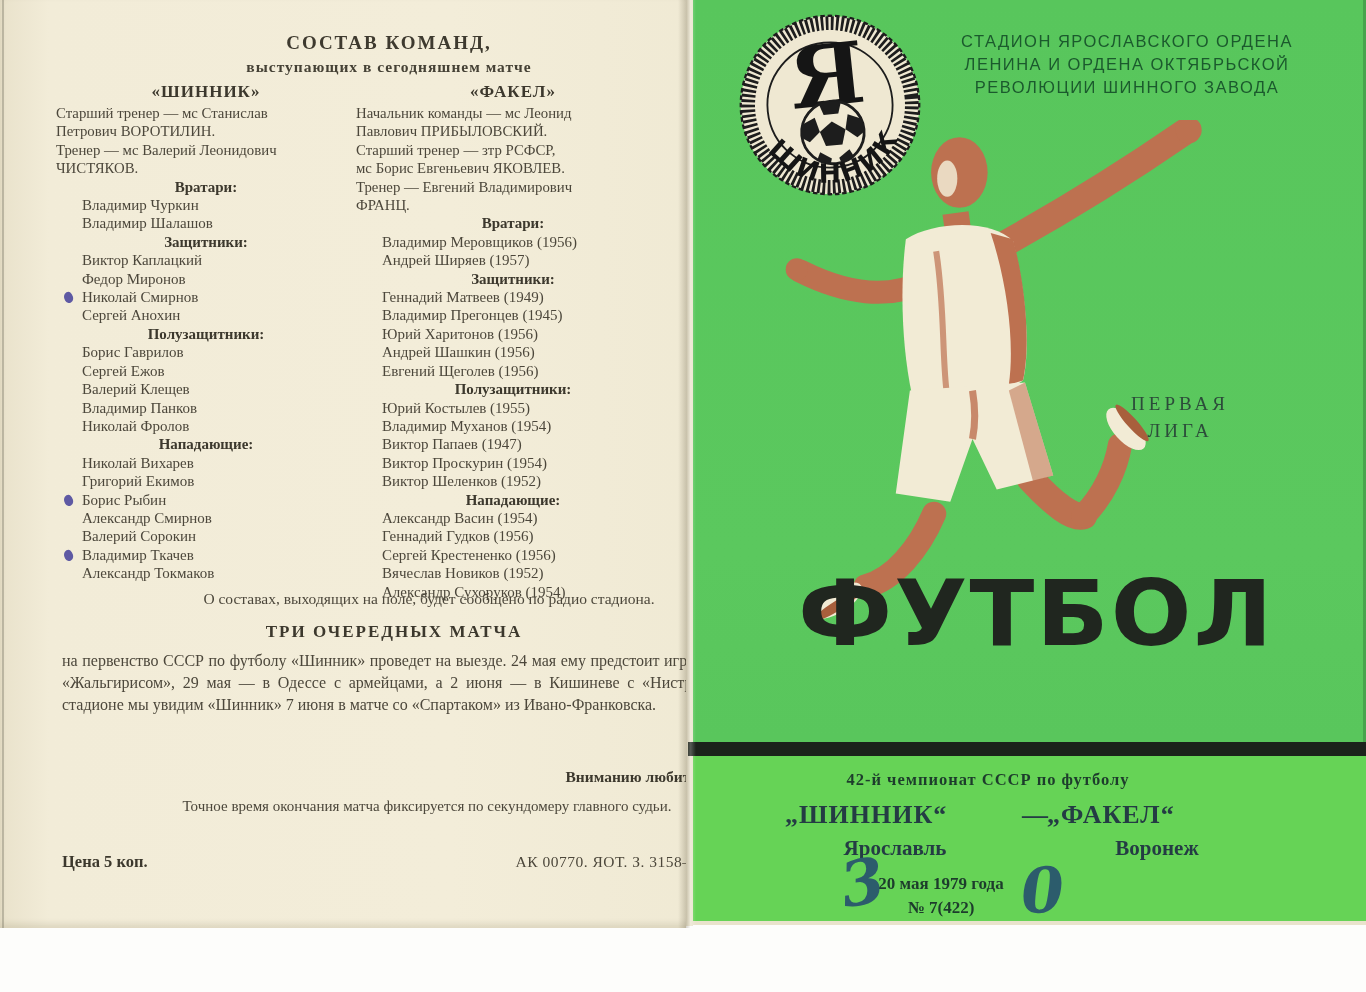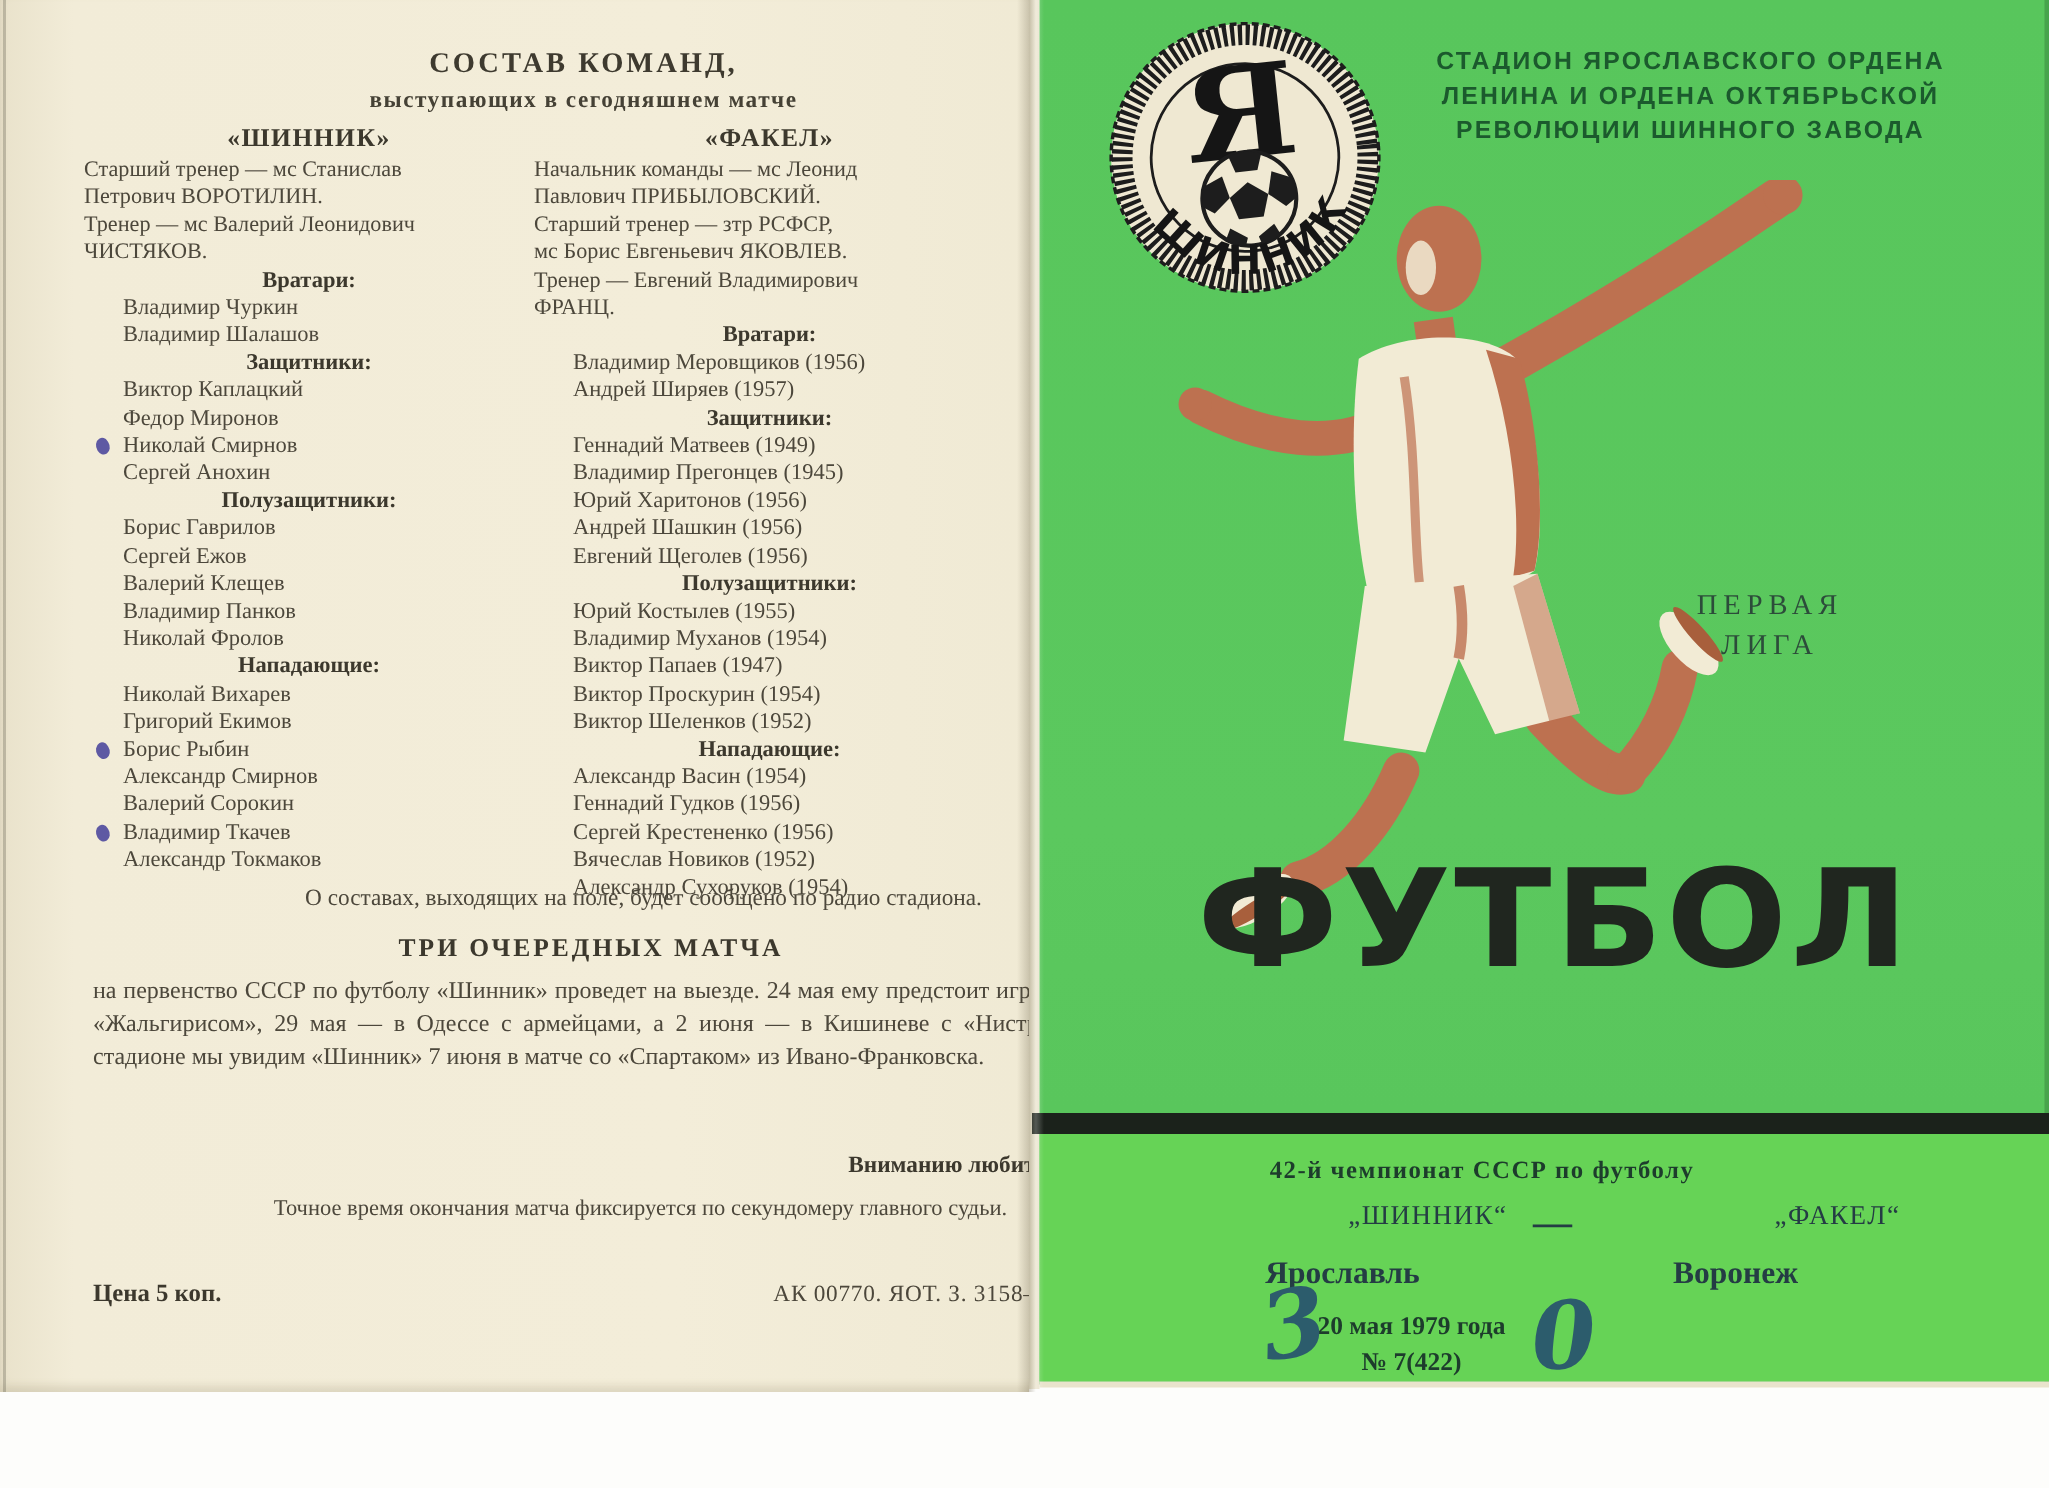--- a/index.html
+++ b/index.html
@@ -45,33 +45,33 @@
   .page-right{position:absolute;left:686px;top:0;width:680px;height:992px;background:#fdfdfb;}
   .edge-strip{position:absolute;left:0;top:0;width:7px;height:926px;background:#eae4cd;}
   .cover-green{position:absolute;left:7px;top:0;width:673px;height:923px;
     background:linear-gradient(180deg,#58c65c 0%,#5bc85e 60%,#57c45a 100%);}
   .cover-green::after{content:"";position:absolute;right:0;top:0;bottom:0;width:3px;background:rgba(40,100,45,.35);}
   .paper-edge-bottom{position:absolute;left:7px;top:921px;width:673px;height:4px;background:#e9e3cc;}
   .seam{position:absolute;left:678px;top:0;width:18px;height:928px;
     background:linear-gradient(90deg,rgba(90,80,55,0) 0%,rgba(90,80,55,.25) 45%,rgba(255,255,255,.25) 70%,rgba(90,80,55,0) 100%);
     pointer-events:none;}
   .stadium-text{position:absolute;left:210px;top:30px;width:462px;text-align:center;
-    font-family:"Liberation Sans", sans-serif;font-weight:bold;font-size:16.5px;line-height:23px;
+    font-family:"Liberation Sans", sans-serif;font-weight:normal;font-size:16.5px;line-height:23px;
     letter-spacing:1.5px;color:#1b5a2d;}
   .emblem{position:absolute;left:52px;top:12px;width:184px;height:186px;transform:rotate(-6deg);}
   .league{position:absolute;left:414px;top:390px;width:160px;text-align:center;
     font-size:19px;letter-spacing:4px;color:#2c4c3a;line-height:27px;}
   .futbol-title{position:absolute;left:112px;top:566px;width:560px;
     font-family:"DejaVu Sans", sans-serif;font-weight:bold;font-size:95px;line-height:100px;
     letter-spacing:2px;color:#20261f;transform:scaleY(.95);transform-origin:top left;}
   .black-bar{position:absolute;left:2px;top:742px;width:678px;height:14px;background:#1b221b;}
   .bottom-panel{position:absolute;left:7px;top:756px;width:673px;height:165px;background:#66d356;}
   .champ-line{position:absolute;left:55px;top:14px;width:480px;text-align:center;
     font-weight:bold;font-size:16.5px;letter-spacing:1px;color:#1d3c2c;}
-  .team-big{position:absolute;top:44px;font-weight:normal;font-size:18px;letter-spacing:1px;color:#243c44;text-align:right;}
+  .team-big{position:absolute;top:44px;font-weight:bold;font-size:26px;letter-spacing:1px;color:#243c44;text-align:left;}
   .team-big.home{left:92px;width:220px;}
   .team-big.away{left:354px;width:220px;}
   .team-dash{position:absolute;left:297px;top:44px;width:90px;text-align:center;font-weight:bold;font-size:26px;color:#243c44;}
   .team-city{position:absolute;top:80px;font-weight:bold;font-size:21px;color:#243c44;text-align:center;}
   .team-city.home{left:92px;width:220px;}
   .team-city.away{left:354px;width:220px;text-align:center;}
   .date-block{position:absolute;left:103px;top:116px;width:290px;text-align:center;
     font-weight:bold;font-size:17px;line-height:24px;color:#1d3c2c;}
   .score{position:absolute;font-family:"DejaVu Serif", serif;font-style:italic;font-weight:bold;
     font-size:62px;color:#2c5c6c;}

